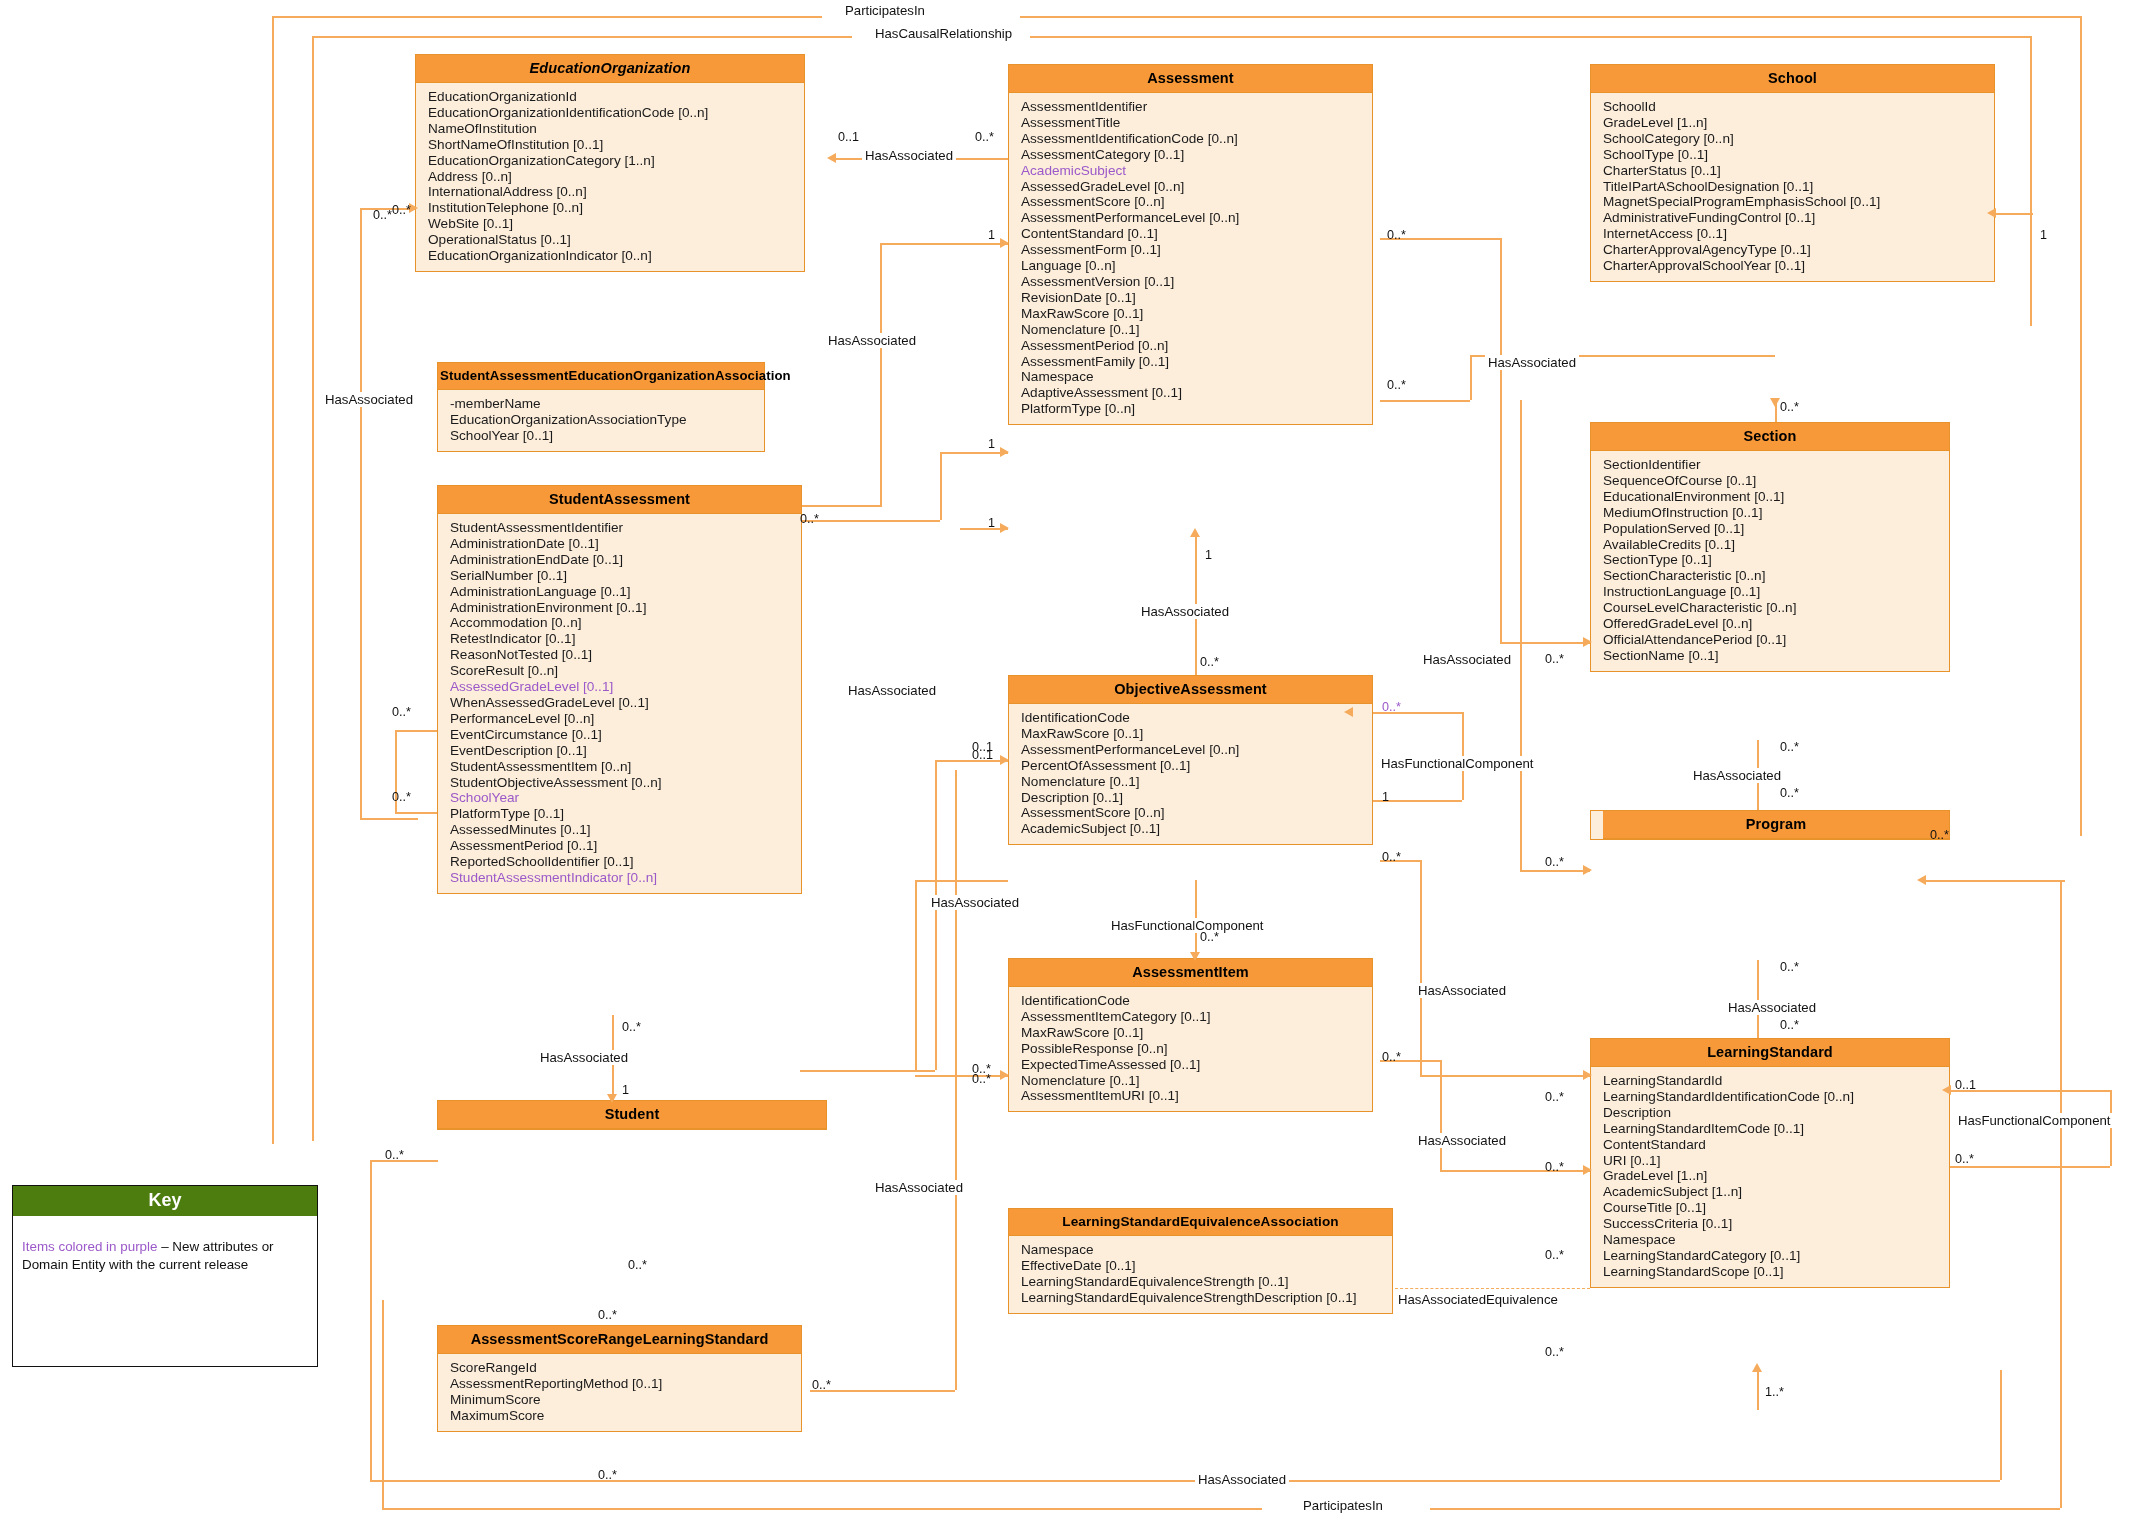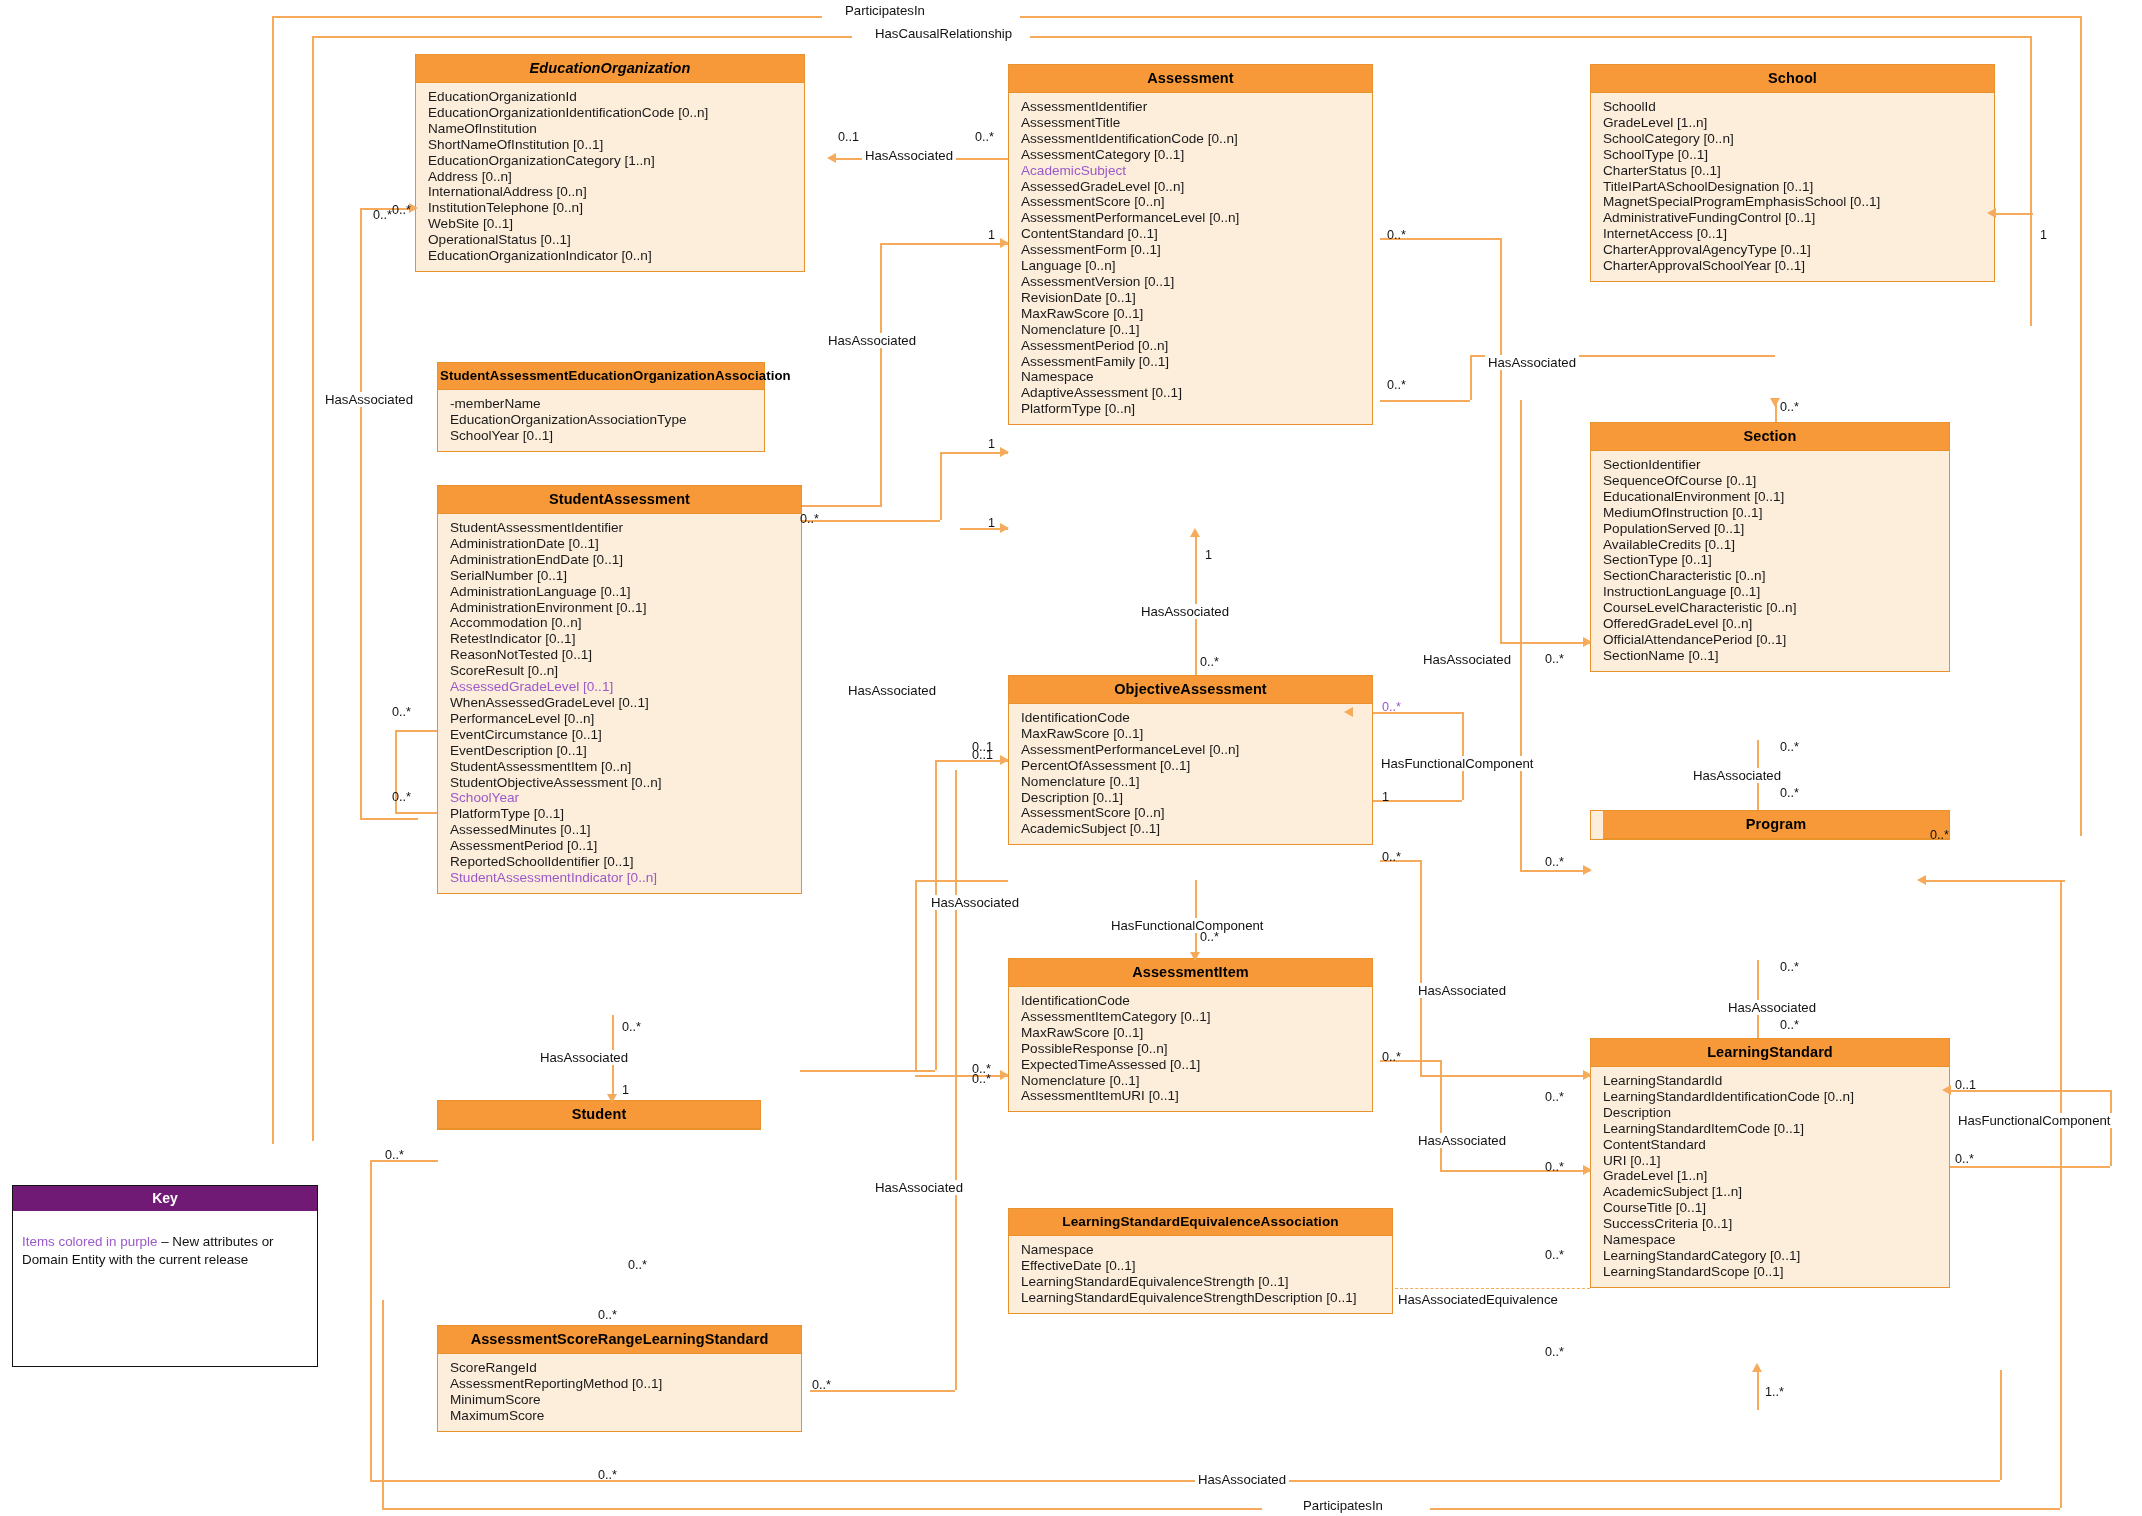--- a/index.html
+++ b/index.html
@@ -43,21 +43,21 @@
 
   
   .keybox{
     position:absolute;
     box-sizing:border-box;
     border:1px solid #111;
     background:#fff;
     z-index:6;
   }
   .keybox .khdr{
-    background:#701a75;color:#fff;font-weight:bold;font-size:14px;
+    background:#4d7c0f;color:#fff;font-weight:bold;font-size:18px;
     text-align:center;padding:4px 0 5px 0;
   }
   .keybox .kbody{
     padding:22px 9px 0 9px;font-size:13.4px;line-height:18px;color:#111;
   }
   .h{position:absolute;height:1.6px;background:#F5AB5B;z-index:1;}
   .v{position:absolute;width:1.6px;background:#F5AB5B;z-index:1;}
   .hd{position:absolute;height:0;border-top:1.6px dashed #F5AB5B;z-index:1;}
 
   
@@ -323,21 +323,21 @@
         <div>StudentObjectiveAssessment [0..n]</div>
         <div class="purple">SchoolYear</div>
         <div>PlatformType [0..1]</div>
         <div>AssessedMinutes [0..1]</div>
         <div>AssessmentPeriod [0..1]</div>
         <div>ReportedSchoolIdentifier [0..1]</div>
         <div class="purple">StudentAssessmentIndicator [0..n]</div>
       </div>
   </div>
 
-  <div class="box" style="left:437px;top:1100px;width:324px;">
+  <div class="box" style="left:437px;top:1100px;width:390px;">
     <div class="hdr">Student</div>
   </div>
 
   <div class="box" style="left:437px;top:1325px;width:365px;">
     <div class="hdr">AssessmentScoreRangeLearningStandard</div>
     <div class="attrs">
         <div>ScoreRangeId</div>
         <div>AssessmentReportingMethod [0..1]</div>
         <div>MinimumScore</div>
         <div>MaximumScore</div>

